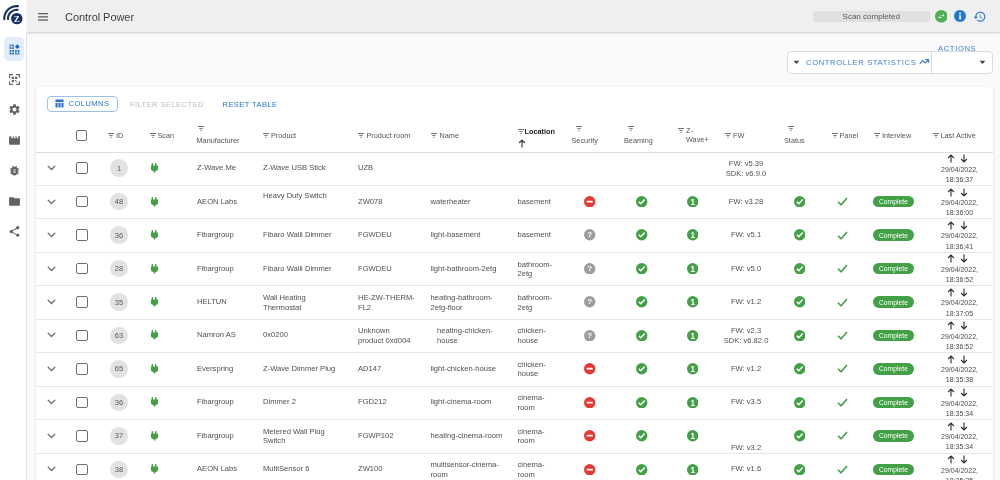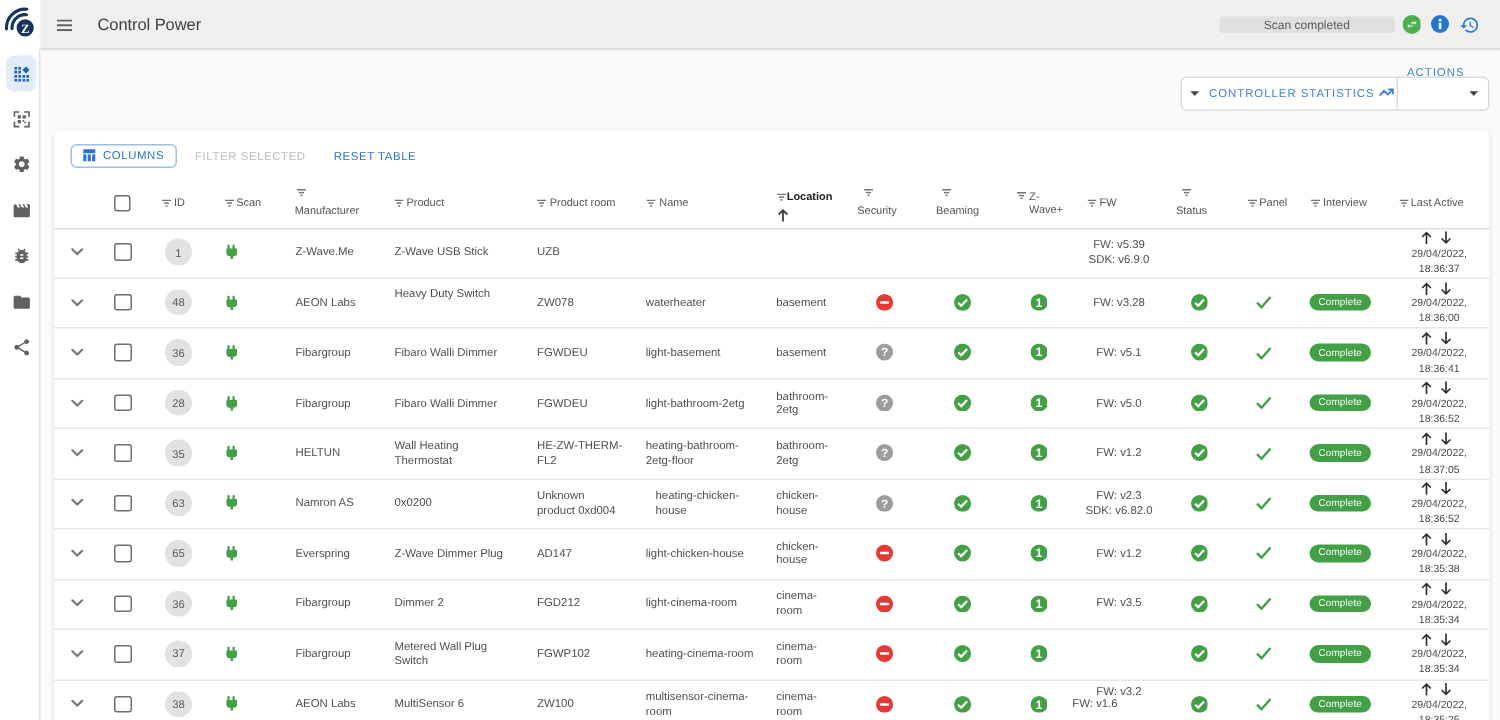--- a/index.html
+++ b/index.html
@@ -805,21 +805,21 @@
       <circle cx="5.7" cy="5.7" r="5.7" fill="#43a047"></circle>
       <path d="M2.8000000000000003 5.8 L4.8 7.800000000000001 L8.7 3.6" fill="none" stroke="#fff" stroke-width="1.5"></path>
     </svg>
   </div>
 <div class="abs" style="left:686.8px;top:430.12500000000006px">
     <svg width="11.4" height="11.4" viewBox="0 0 11.4 11.4" style="">
       <circle cx="5.7" cy="5.7" r="5.7" fill="#43a047"></circle>
       <text x="5.7" y="8.6" font-size="8.2" font-weight="bold" fill="#fff" text-anchor="middle" font-family="Liberation Sans">1</text>
     </svg>
   </div>
-<div class="cell" style="left:746px;top:461px;transform:translate(-50%,-50%);text-align:center">FW: v3.2</div>
+<div class="cell" style="left:746px;top:448px;transform:translate(-50%,-50%);text-align:center">FW: v3.2</div>
 <div class="abs" style="left:793.8px;top:430.12500000000006px">
     <svg width="11.4" height="11.4" viewBox="0 0 11.4 11.4" style="">
       <circle cx="5.7" cy="5.7" r="5.7" fill="#43a047"></circle>
       <path d="M2.8000000000000003 5.8 L4.8 7.800000000000001 L8.7 3.6" fill="none" stroke="#fff" stroke-width="1.5"></path>
     </svg>
   </div>
 <div class="abs" style="left:837.0px;top:431.32500000000005px">
     <svg width="11" height="9" viewBox="0 0 11 9" style="">
       <path d="M1 4.8 L4 7.8 L10 1" fill="none" stroke="#43a047" stroke-width="1.6"></path>
     </svg>
@@ -869,21 +869,21 @@
       <circle cx="5.7" cy="5.7" r="5.7" fill="#43a047"></circle>
       <path d="M2.8000000000000003 5.8 L4.8 7.800000000000001 L8.7 3.6" fill="none" stroke="#fff" stroke-width="1.5"></path>
     </svg>
   </div>
 <div class="abs" style="left:686.8px;top:463.57500000000005px">
     <svg width="11.4" height="11.4" viewBox="0 0 11.4 11.4" style="">
       <circle cx="5.7" cy="5.7" r="5.7" fill="#43a047"></circle>
       <text x="5.7" y="8.6" font-size="8.2" font-weight="bold" fill="#fff" text-anchor="middle" font-family="Liberation Sans">1</text>
     </svg>
   </div>
-<div class="cell" style="left:730px;top:469.27500000000003px;transform:translate(-50%,-50%);text-align:center">FW: v1.6</div>
+<div class="cell" style="left:746px;top:469.27500000000003px;transform:translate(-50%,-50%);text-align:center">FW: v1.6</div>
 <div class="abs" style="left:793.8px;top:463.57500000000005px">
     <svg width="11.4" height="11.4" viewBox="0 0 11.4 11.4" style="">
       <circle cx="5.7" cy="5.7" r="5.7" fill="#43a047"></circle>
       <path d="M2.8000000000000003 5.8 L4.8 7.800000000000001 L8.7 3.6" fill="none" stroke="#fff" stroke-width="1.5"></path>
     </svg>
   </div>
 <div class="abs" style="left:837.0px;top:464.77500000000003px">
     <svg width="11" height="9" viewBox="0 0 11 9" style="">
       <path d="M1 4.8 L4 7.8 L10 1" fill="none" stroke="#43a047" stroke-width="1.6"></path>
     </svg>

